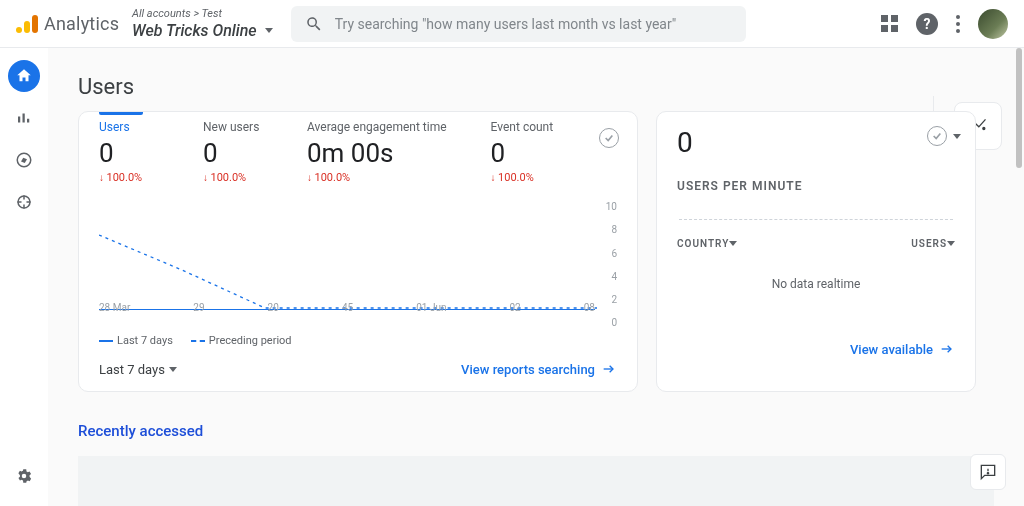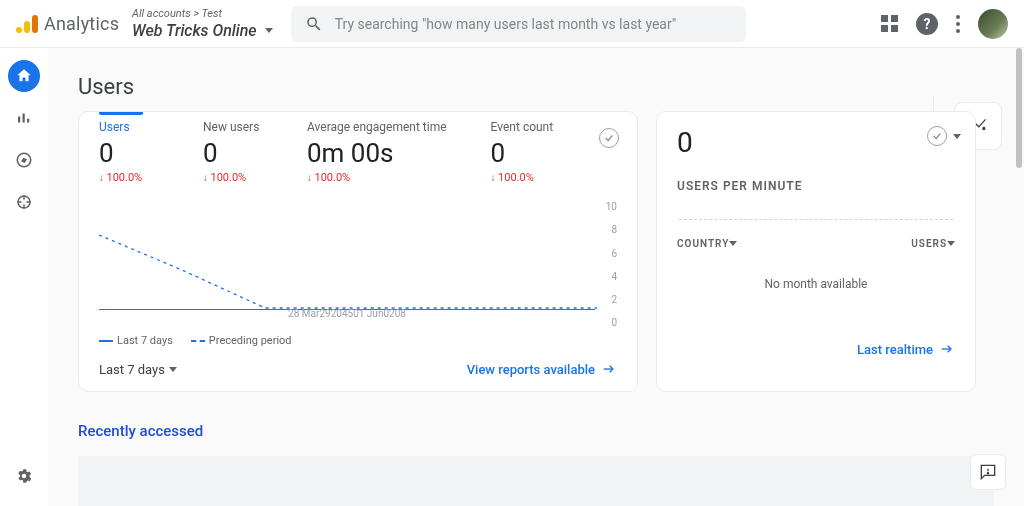--- a/index.html
+++ b/index.html
@@ -63,21 +63,21 @@
   .metric .m-val{ font-size:26px; color:#202124; font-weight:400; }
   .metric .m-chg{ font-size:11px; color:#d93025; margin-top:3px;}
   .metric .m-chg::before{content:'↓ '; font-size:10px;}
   .card .check { position:absolute; top:16px; right:18px; width:20px;height:20px;border:1.5px solid #9aa0a6;border-radius:50%; display:flex;align-items:center;justify-content:center;}
   .card .check svg{width:10px;height:10px;fill:none;stroke:#9aa0a6;stroke-width:2;}
 
   .chart { position:relative; height:130px; margin-top:14px; }
   .chart .y-lab{ position:absolute; right:0; font-size:10px; color:#9aa0a6; transform:translateY(-50%);}
   .chart .base{ position:absolute; left:0; right:22px; bottom:18px; height:1.5px; background:#1a73e8;}
   .chart svg.dash{ position:absolute; left:0; bottom:18px; }
-  .xaxis{ position:absolute; left:0; right:22px; display:flex; justify-content:center; font-size:10px; color:#9aa0a6; bottom:8px;}
+  .xaxis{ position:absolute; left:0; right:22px; display:flex; justify-content:space-between; font-size:10px; color:#9aa0a6; bottom:14px;}
   .xaxis div{text-align:center; line-height:1.2;}
   .legend{ display:flex; gap:18px; font-size:11px; color:#5f6368; margin-top:6px;}
   .legend .sw{ display:inline-block; width:14px; border-top:2px solid #1a73e8; vertical-align:middle; margin-right:4px;}
   .legend .sw.dash{ border-top:2px dashed #1a73e8;}
 
   .card-foot{ display:flex; align-items:center; justify-content:space-between; margin-top:14px; font-size:13px;}
   .range-sel{ color:#3c4043; display:flex; align-items:center; gap:4px; cursor:pointer;}
   .link{ color:#1a73e8; display:flex; align-items:center; gap:6px; font-weight:500; cursor:pointer;}
   .link svg{width:16px;height:16px;fill:none;stroke:#1a73e8;stroke-width:2;}
 
@@ -256,21 +256,21 @@
         <span><span class="sw"></span><span>Last 7 days</span></span>
         <span><span class="sw dash"></span><span>Preceding period</span></span>
       </div>
 
       <div class="card-foot">
         <div class="range-sel">
           <span>Last 7 days</span>
           <span class="caret"></span>
         </div>
         <div class="link">
-          <span>View reports available</span>
+          <span>View reports searching</span>
           <svg viewBox="0 0 24 24">
               <line x1="4" y1="12" x2="18" y2="12"></line>
               <polyline points="13,7 18,12 13,17"></polyline>
             </svg>
         </div>
       </div>
     </div>
 
     <div class="card side">
       <div class="rt-chk">
@@ -287,25 +287,25 @@
       <div class="rt-cols">
         <span>
             <span>COUNTRY</span>
             <span class="caret"></span>
           </span>
         <span>
             <span>USERS</span>
             <span class="caret"></span>
           </span>
       </div>
-      <div class="rt-empty">No month available</div>
+      <div class="rt-empty">No data realtime</div>
       <div class="foot-gap"></div>
       <div class="card-foot" style="justify-content:flex-end;">
         <div class="link">
-          <span>Last realtime</span>
+          <span>View available</span>
           <svg viewBox="0 0 24 24">
               <line x1="4" y1="12" x2="18" y2="12"></line>
               <polyline points="13,7 18,12 13,17"></polyline>
             </svg>
         </div>
       </div>
     </div>
 
   </div>
 

